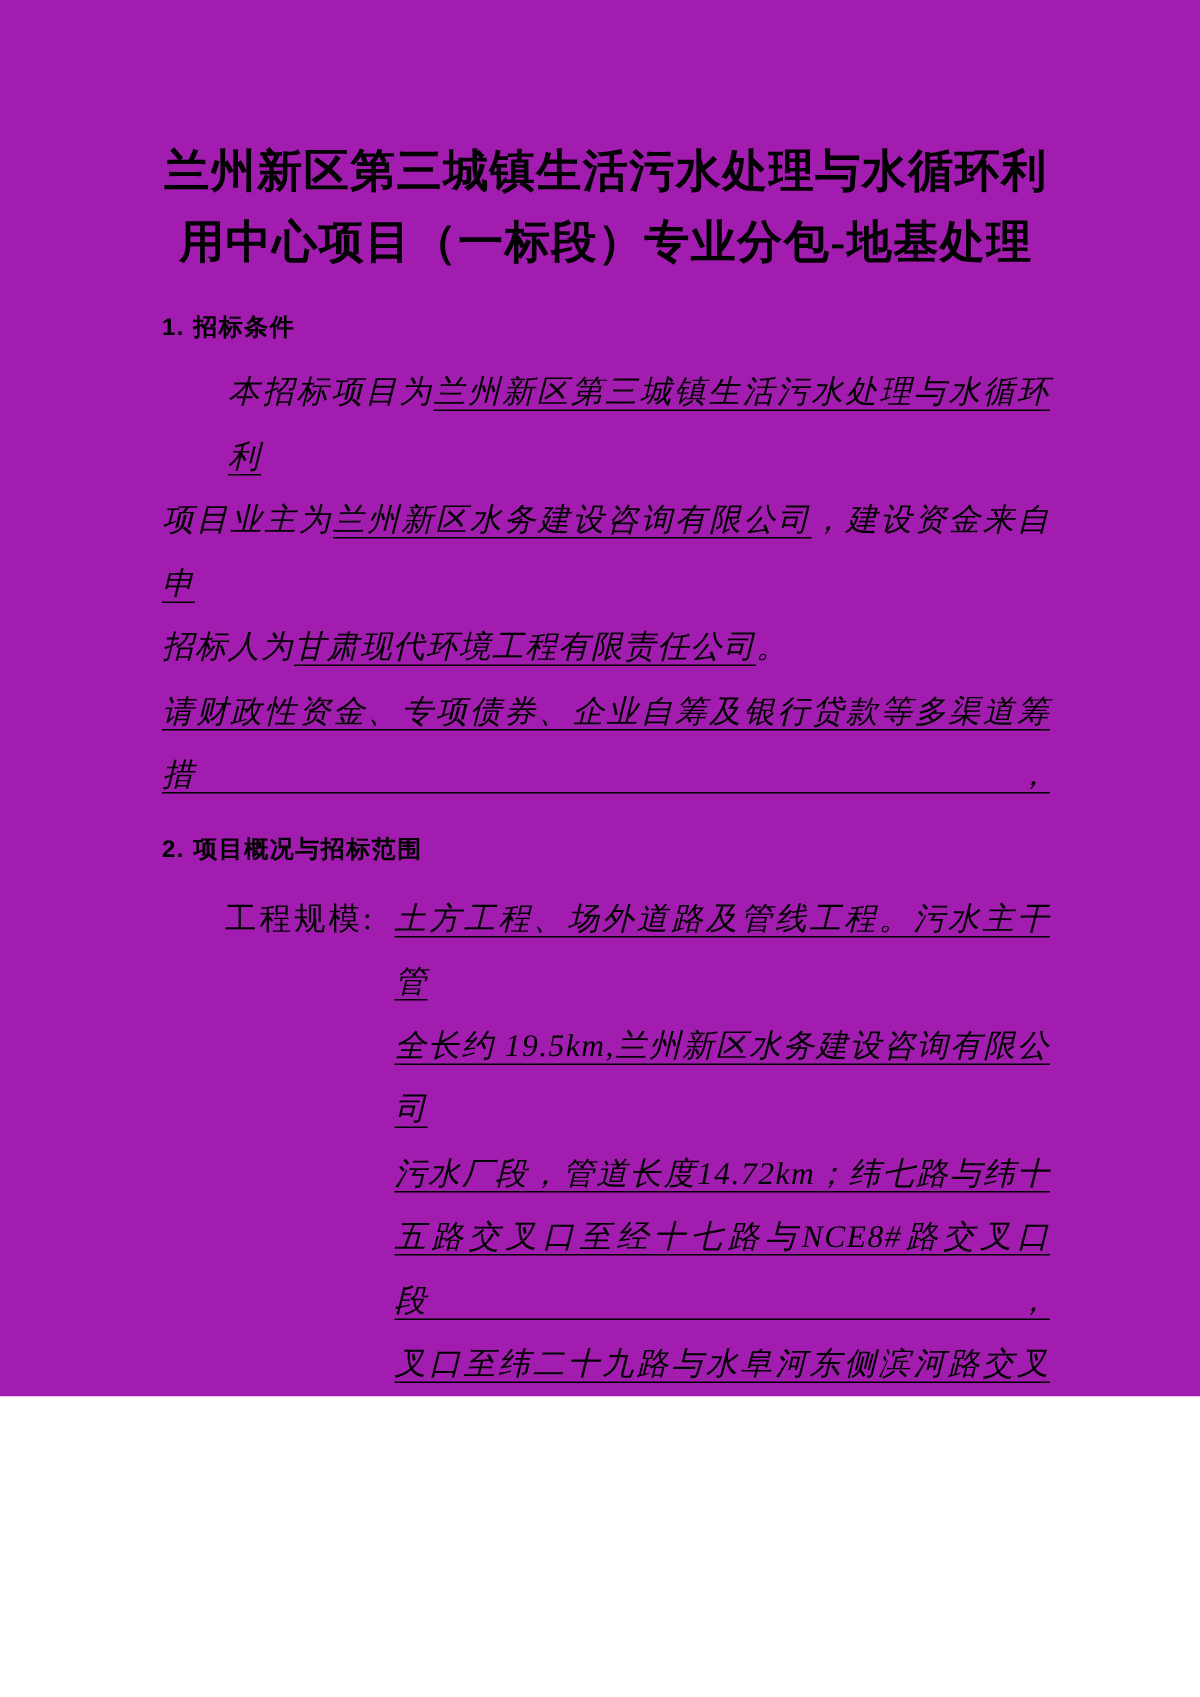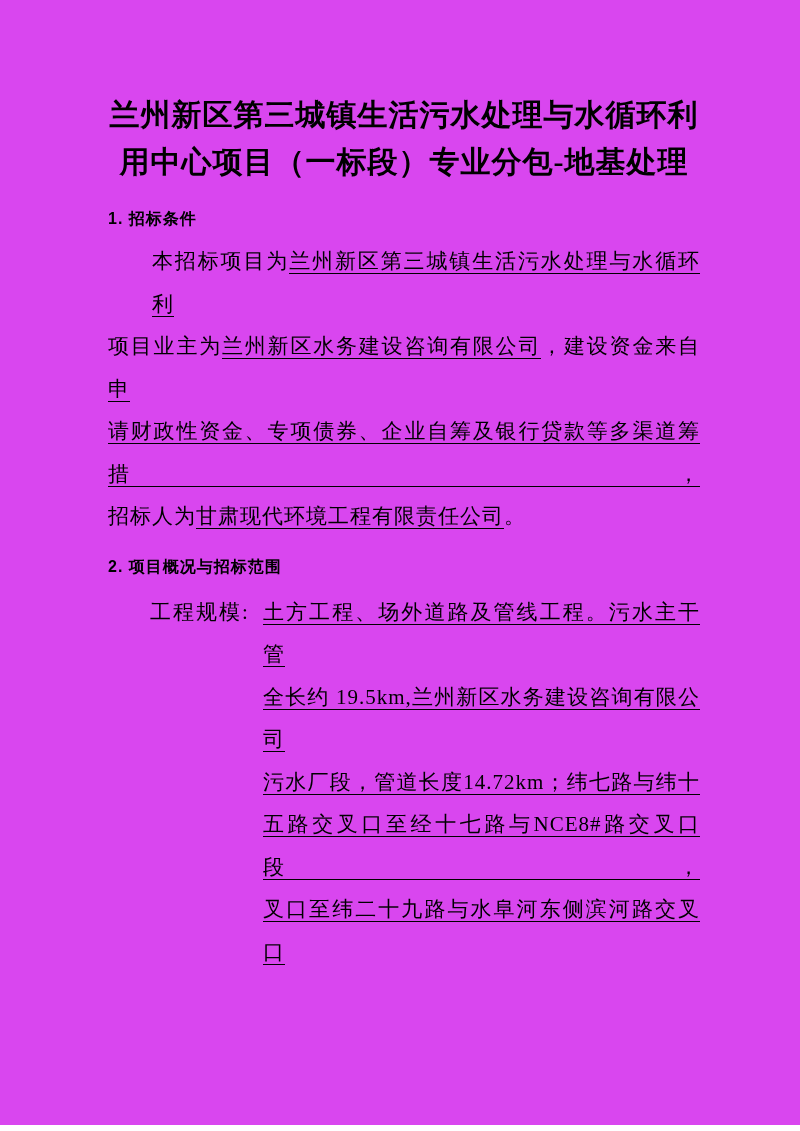--- a/index.html
+++ b/index.html
@@ -1,19 +1,19 @@
 <!DOCTYPE html>
 <html><head>
 <meta charset="utf-8">
 <style>
   html,body { margin:0; padding:0; background:#ffffff; }
   .page {
     position:relative;
-    width:800px; height:1125px;
-    background:#d946ef;
+    width:800px; height:931px;
+    background:#a21caf;
     color:#000;
     font-family:"Liberation Serif","DejaVu Serif",serif;
     overflow:hidden;
   }
   .inner { padding:0 100px 0 108px; }
 
   .title {
     margin:91px 0 0 0;
     font-size:30px;
     line-height:47px;
@@ -47,20 +47,21 @@
     flex:0 0 113px;
     letter-spacing:2px;
     white-space:nowrap;
   }
   .fcontent { flex:1 1 auto; letter-spacing:1px; }
 
   .tline {
     text-align:justify;
     text-align-last:justify;
     text-justify:inter-character;
+    font-style:italic;
   }
   .tline.nj { text-align:left; text-align-last:left; }
   .tline.ind { padding-left:44px; }
 
   .u { border-bottom:1.5px solid #000; }
 </style>
 </head>
 <body>
 
 <div class="page">
@@ -69,22 +70,22 @@
     <h1 class="title">
       <div class="title-line">兰州新区第三城镇生活污水处理与水循环利</div>
       <div class="title-line">用中心项目（一标段）专业分包-地基处理</div>
     </h1>
 
     <h2 class="sec-heading" id="sec1-heading">1. 招标条件</h2>
 
     <div class="para">
         <div class="tline ind"><span class="p">本招标项目为</span><span class="u">兰州新区第三城镇生活污水处理与水循环利</span></div>
         <div class="tline"><span class="p">项目业主为</span><span class="u">兰州新区水务建设咨询有限公司</span><span class="p">，建设资金来自</span><span class="u">申</span></div>
+        <div class="tline nj"><span class="p">招标人为</span><span class="u">甘肃现代环境工程有限责任公司</span><span class="p">。</span></div>
         <div class="tline"><span class="u">请财政性资金、专项债券、企业自筹及银行贷款等多渠道筹措，</span></div>
-        <div class="tline nj"><span class="p">招标人为</span><span class="u">甘肃现代环境工程有限责任公司</span><span class="p">。</span></div>
       </div>
 
     <h2 class="sec-heading" id="sec2-heading">2. 项目概况与招标范围</h2>
 
     <div class="fields">
 
       <div class="frow">
         <span class="flabel">工程规模:</span>
         <div class="fcontent">
             <div class="tline"><span class="u">土方工程、场外道路及管线工程。污水主干管</span></div>

